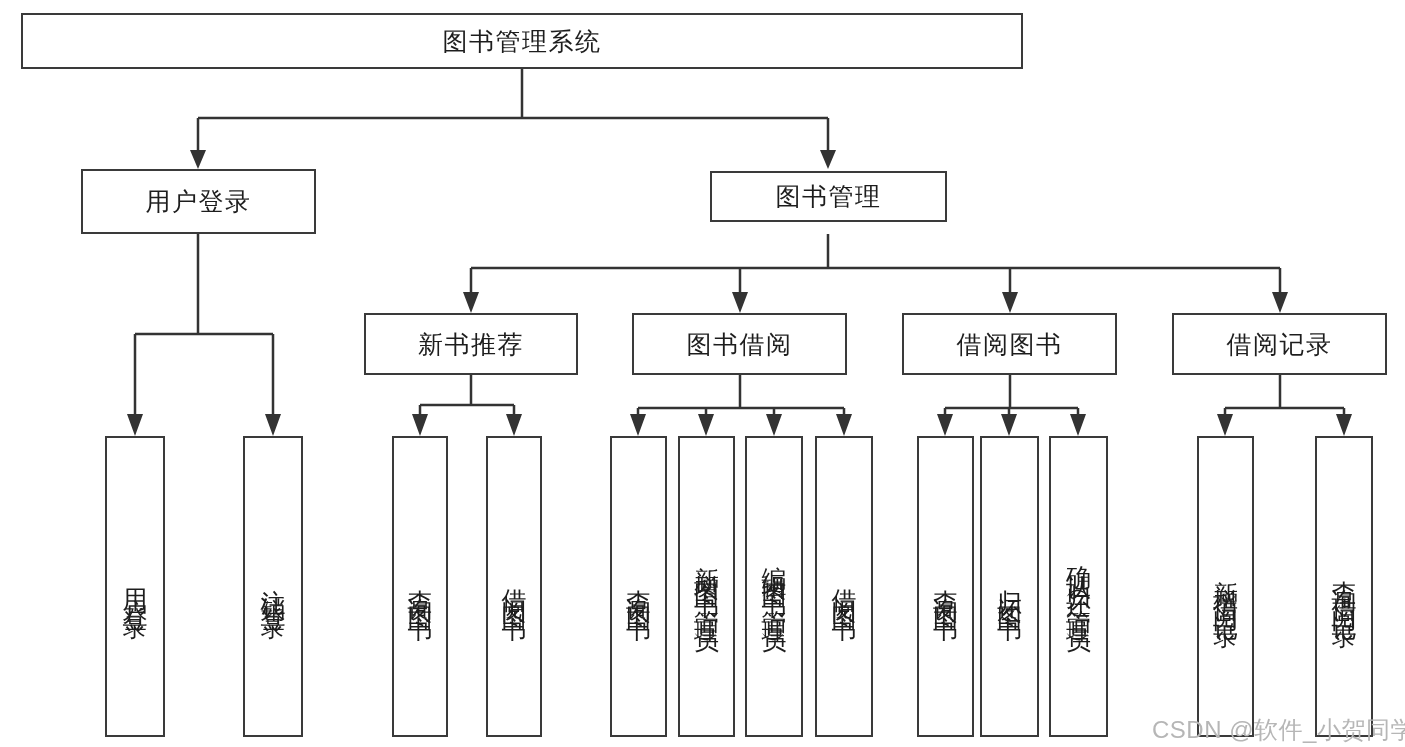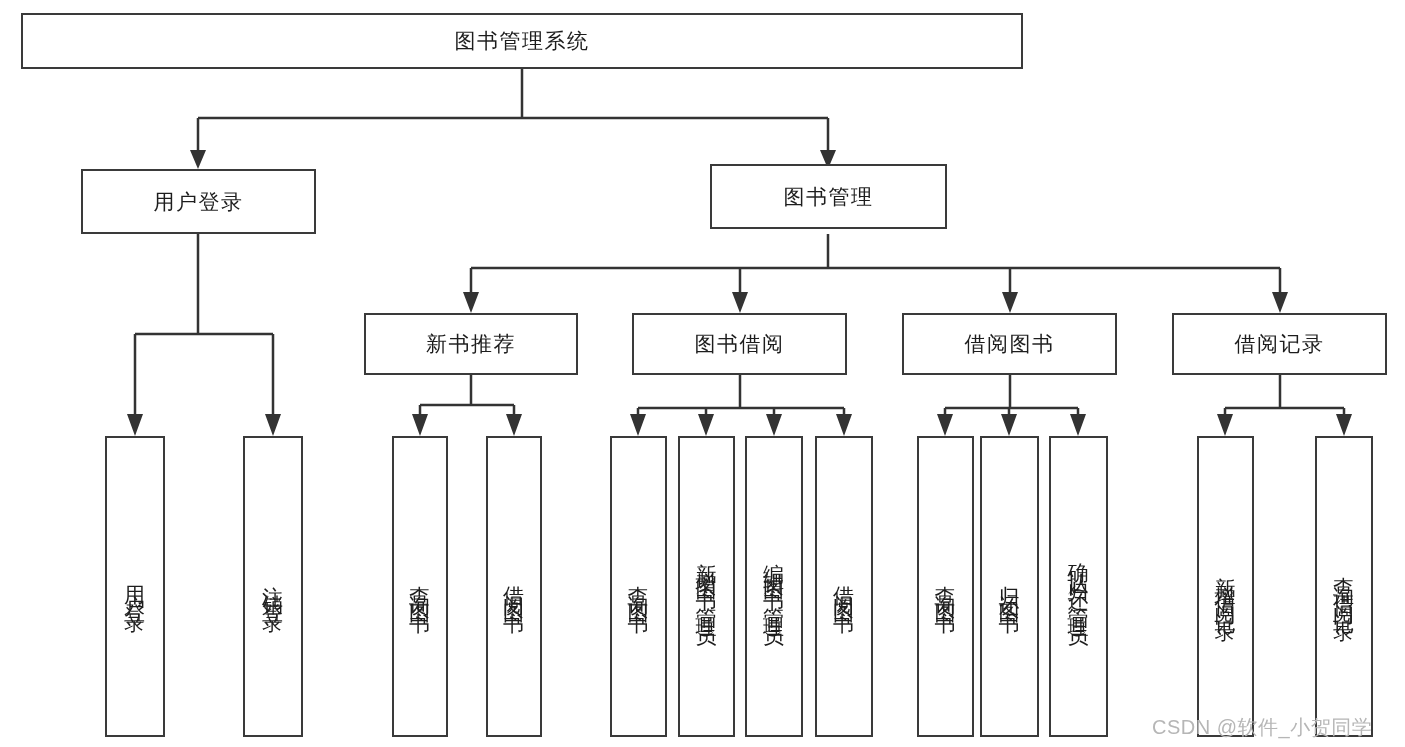--- a/index.html
+++ b/index.html
@@ -11,35 +11,35 @@
     font-family:"Liberation Sans","DejaVu Sans",sans-serif;
   }
   #wires{position:absolute;left:0;top:0;width:1405px;height:747px;}
   .node{
     position:absolute;
     box-sizing:border-box;
     background:#ffffff;
     border:2.5px solid #3a3a3a;
     display:flex;align-items:center;justify-content:center;
     color:#1d1d1d;
-    font-size:21px;
+    font-size:25px;
     letter-spacing:1.5px;
     white-space:nowrap;
   }
   .node.v{
     writing-mode:vertical-rl;
     letter-spacing:9px;
     line-height:1;
   }
   #watermark{
     position:absolute;
     left:1152px;top:714px;
     width:250px;
     color:#b6b6b6;
-    font-size:20px;
+    font-size:24px;
     letter-spacing:0.5px;
     white-space:nowrap;
     z-index:5;
   }
 </style>
 </head>
 <body>
 
 <div id="canvas">
 
@@ -68,21 +68,21 @@
                M1001 414 L1017 414 L1009 436 Z
                M1070 414 L1086 414 L1078 436 Z
                M1217 414 L1233 414 L1225 436 Z
                M1336 414 L1352 414 L1344 436 Z"></path>
     </g>
   </svg>
 
   <div class="node" style="left:21px;top:13px;width:1002px;height:56px">图书管理系统</div>
 
   <div class="node" style="left:81px;top:169px;width:235px;height:65px">用户登录</div>
-  <div class="node" style="left:710px;top:164px;width:237px;height:65px">图书管理</div>
+  <div class="node" style="left:710px;top:171px;width:237px;height:51px">图书管理</div>
 
   <div class="node" style="left:632px;top:313px;width:215px;height:62px">图书借阅</div>
   <div class="node" style="left:364px;top:313px;width:214px;height:62px">新书推荐</div>
   <div class="node" style="left:902px;top:313px;width:215px;height:62px">借阅图书</div>
   <div class="node" style="left:1172px;top:313px;width:215px;height:62px">借阅记录</div>
 
   <div class="node v" style="left:105px;top:436px;width:60px;height:301px">用户登录</div>
   <div class="node v" style="left:243px;top:436px;width:60px;height:301px">注销登录</div>
 
   <div class="node v" style="left:392px;top:436px;width:56px;height:301px">查询图书</div>

